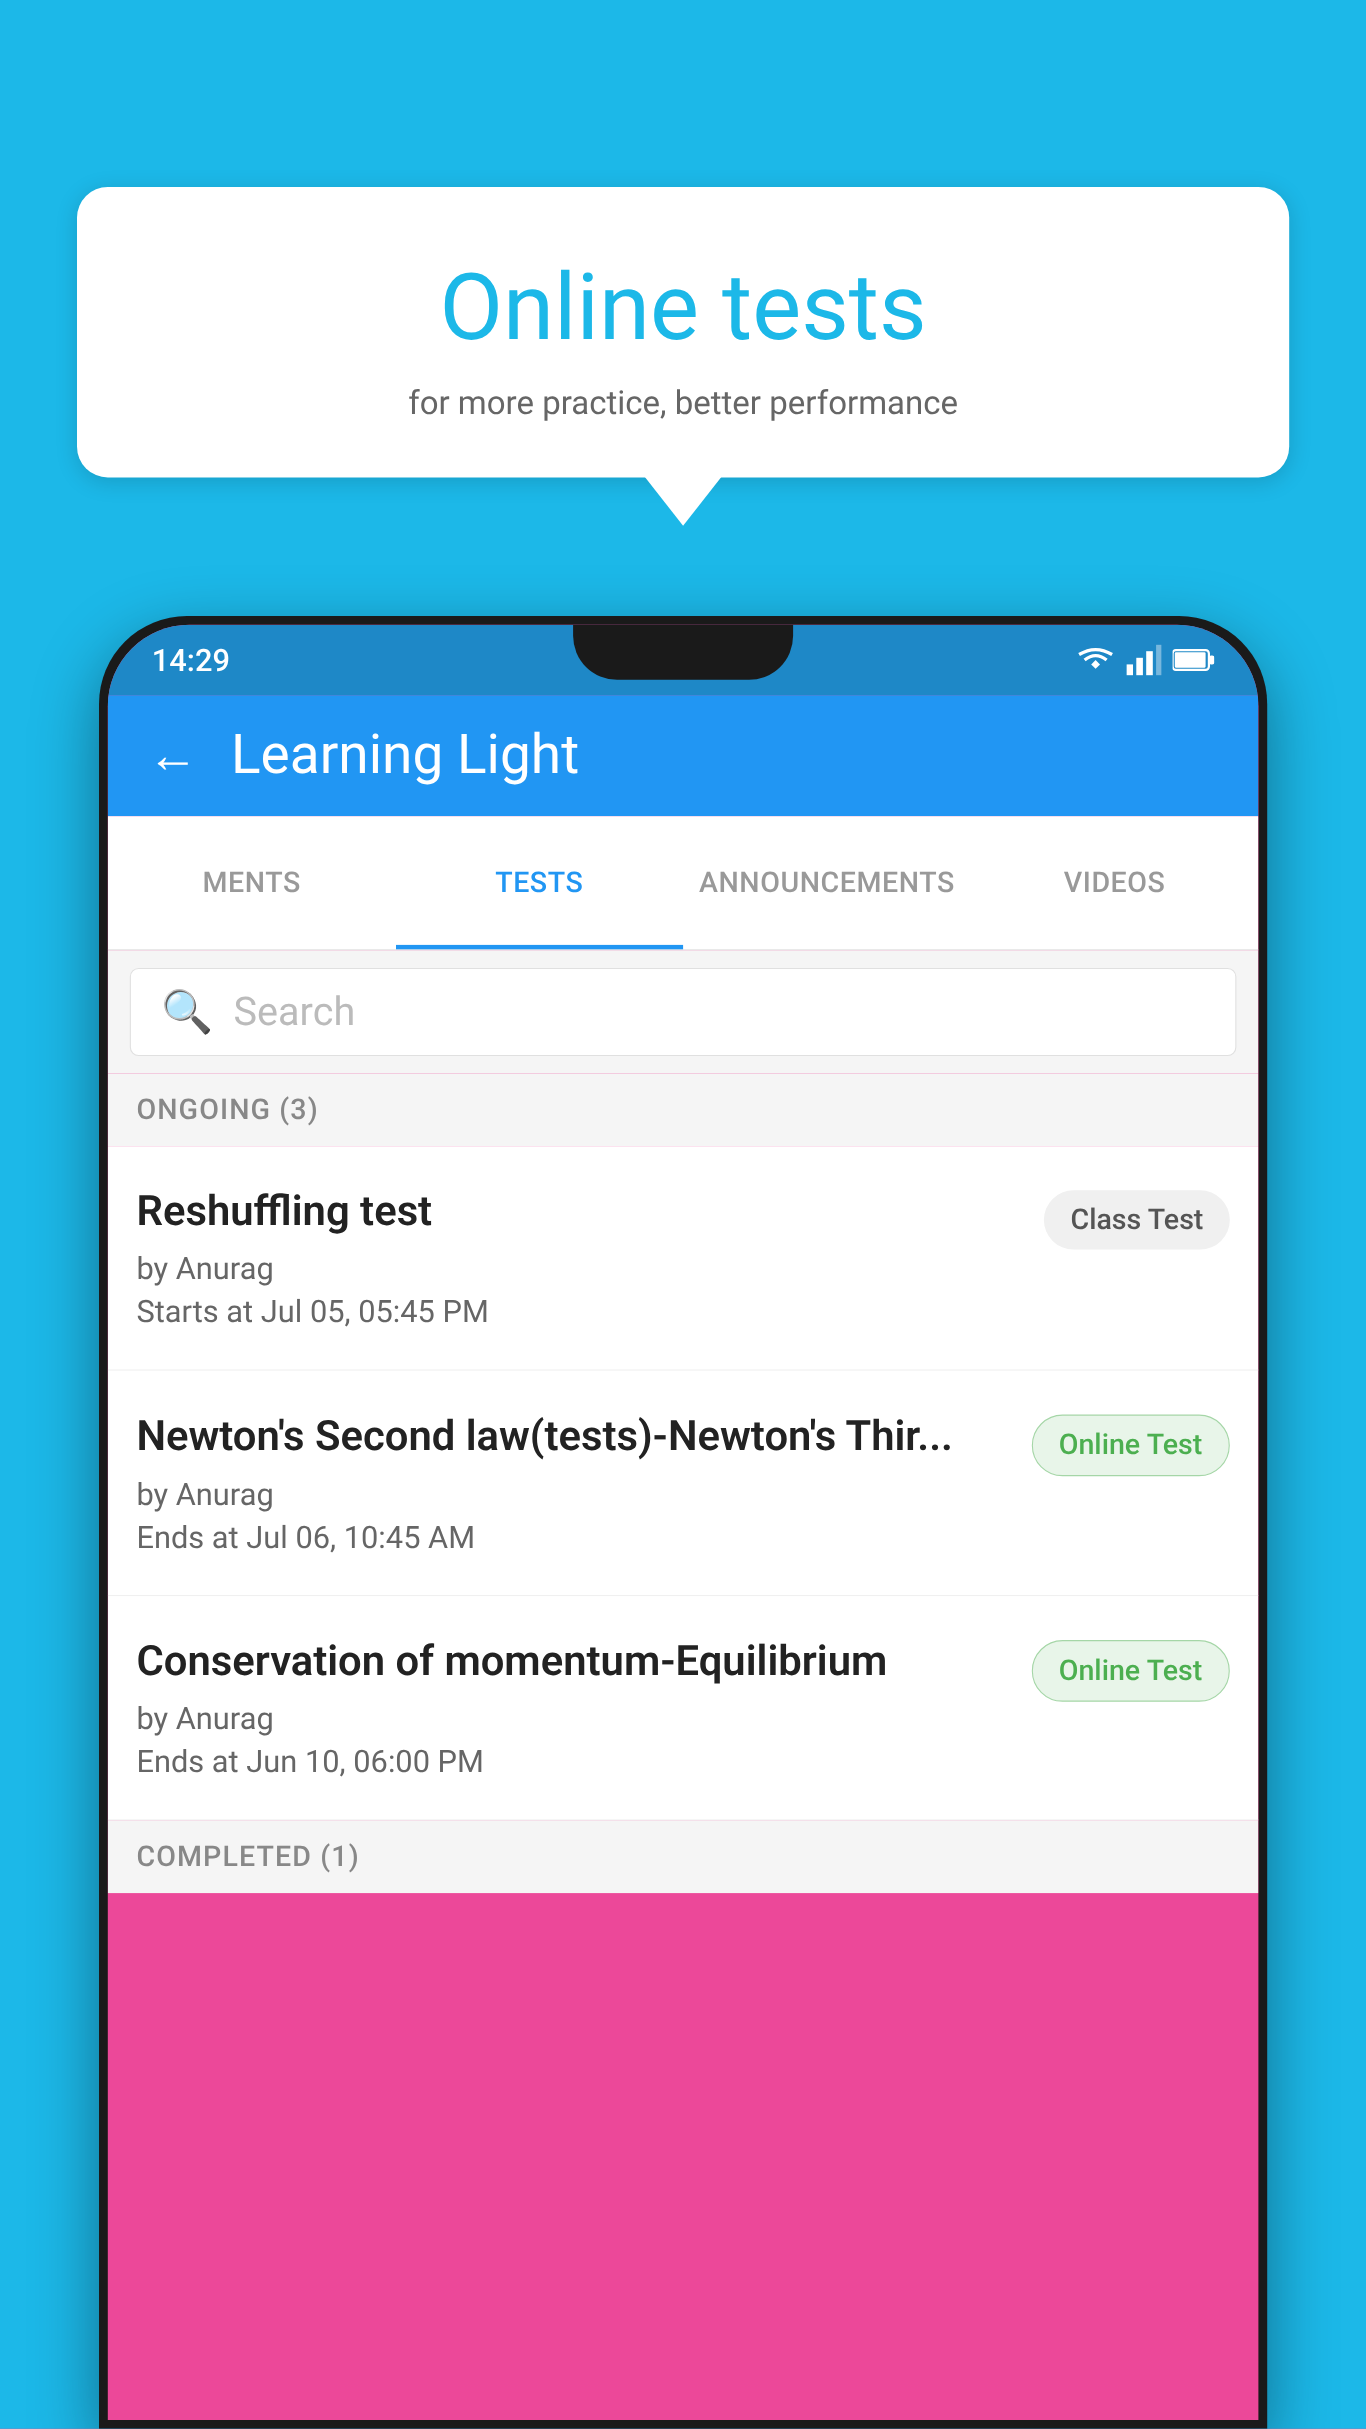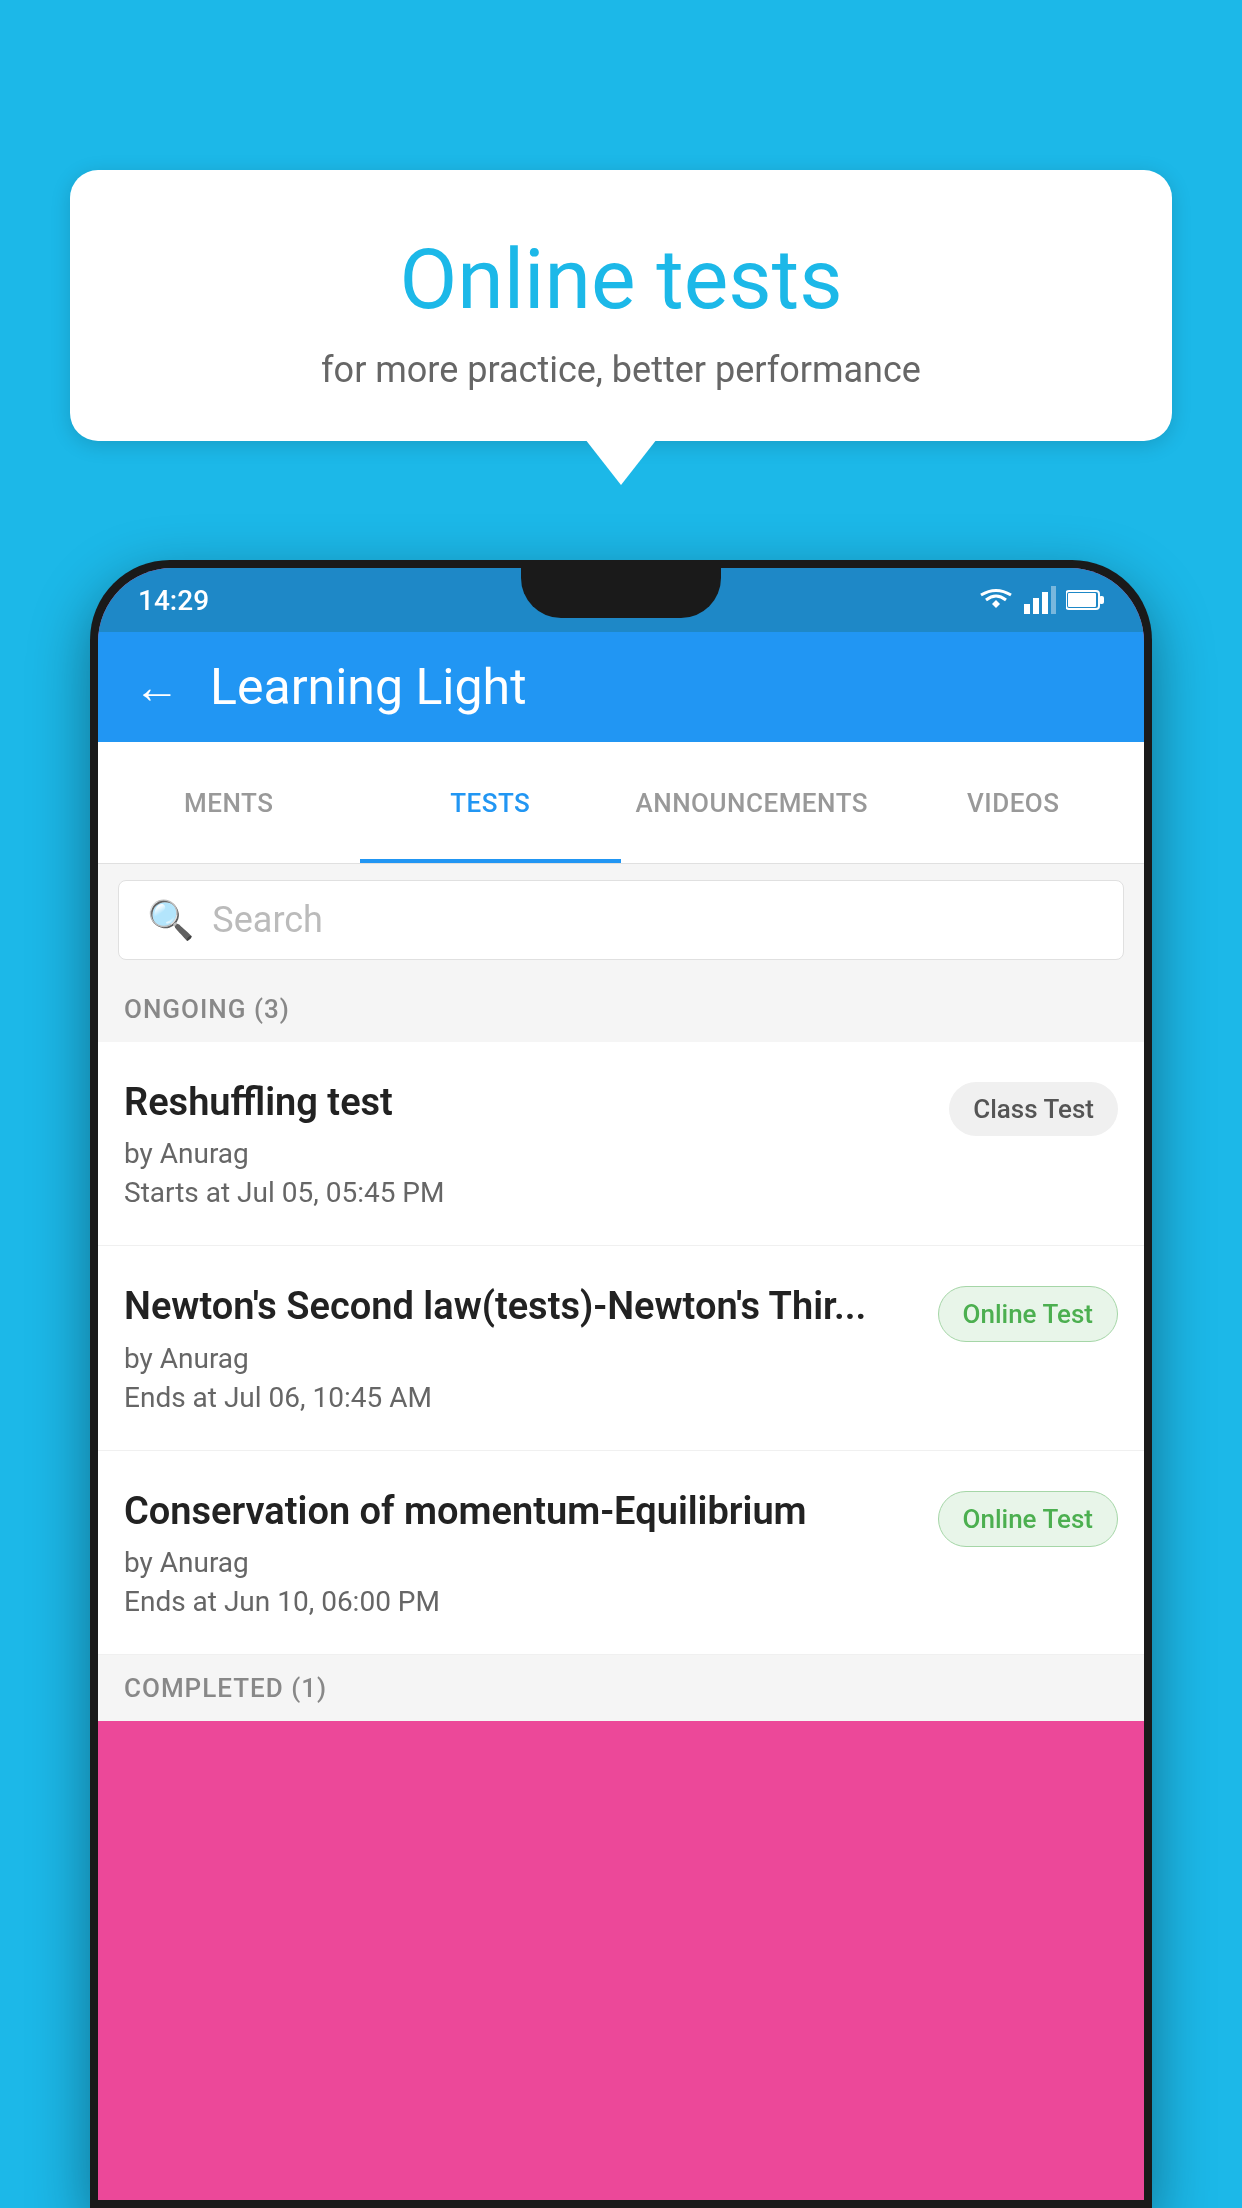--- a/index.html
+++ b/index.html
@@ -40,21 +40,21 @@
     }
 
     .bubble-title {
       font-size: 84px;
       color: #1CB8E8;
       font-weight: 400;
       margin-bottom: 20px;
     }
 
     .bubble-subtitle {
-      font-size: 36px;
+      font-size: 30px;
       color: #666;
       font-weight: 400;
     }
 
     
     .phone {
       position: absolute;
       top: 560px;
       left: 90px;
       right: 90px;

